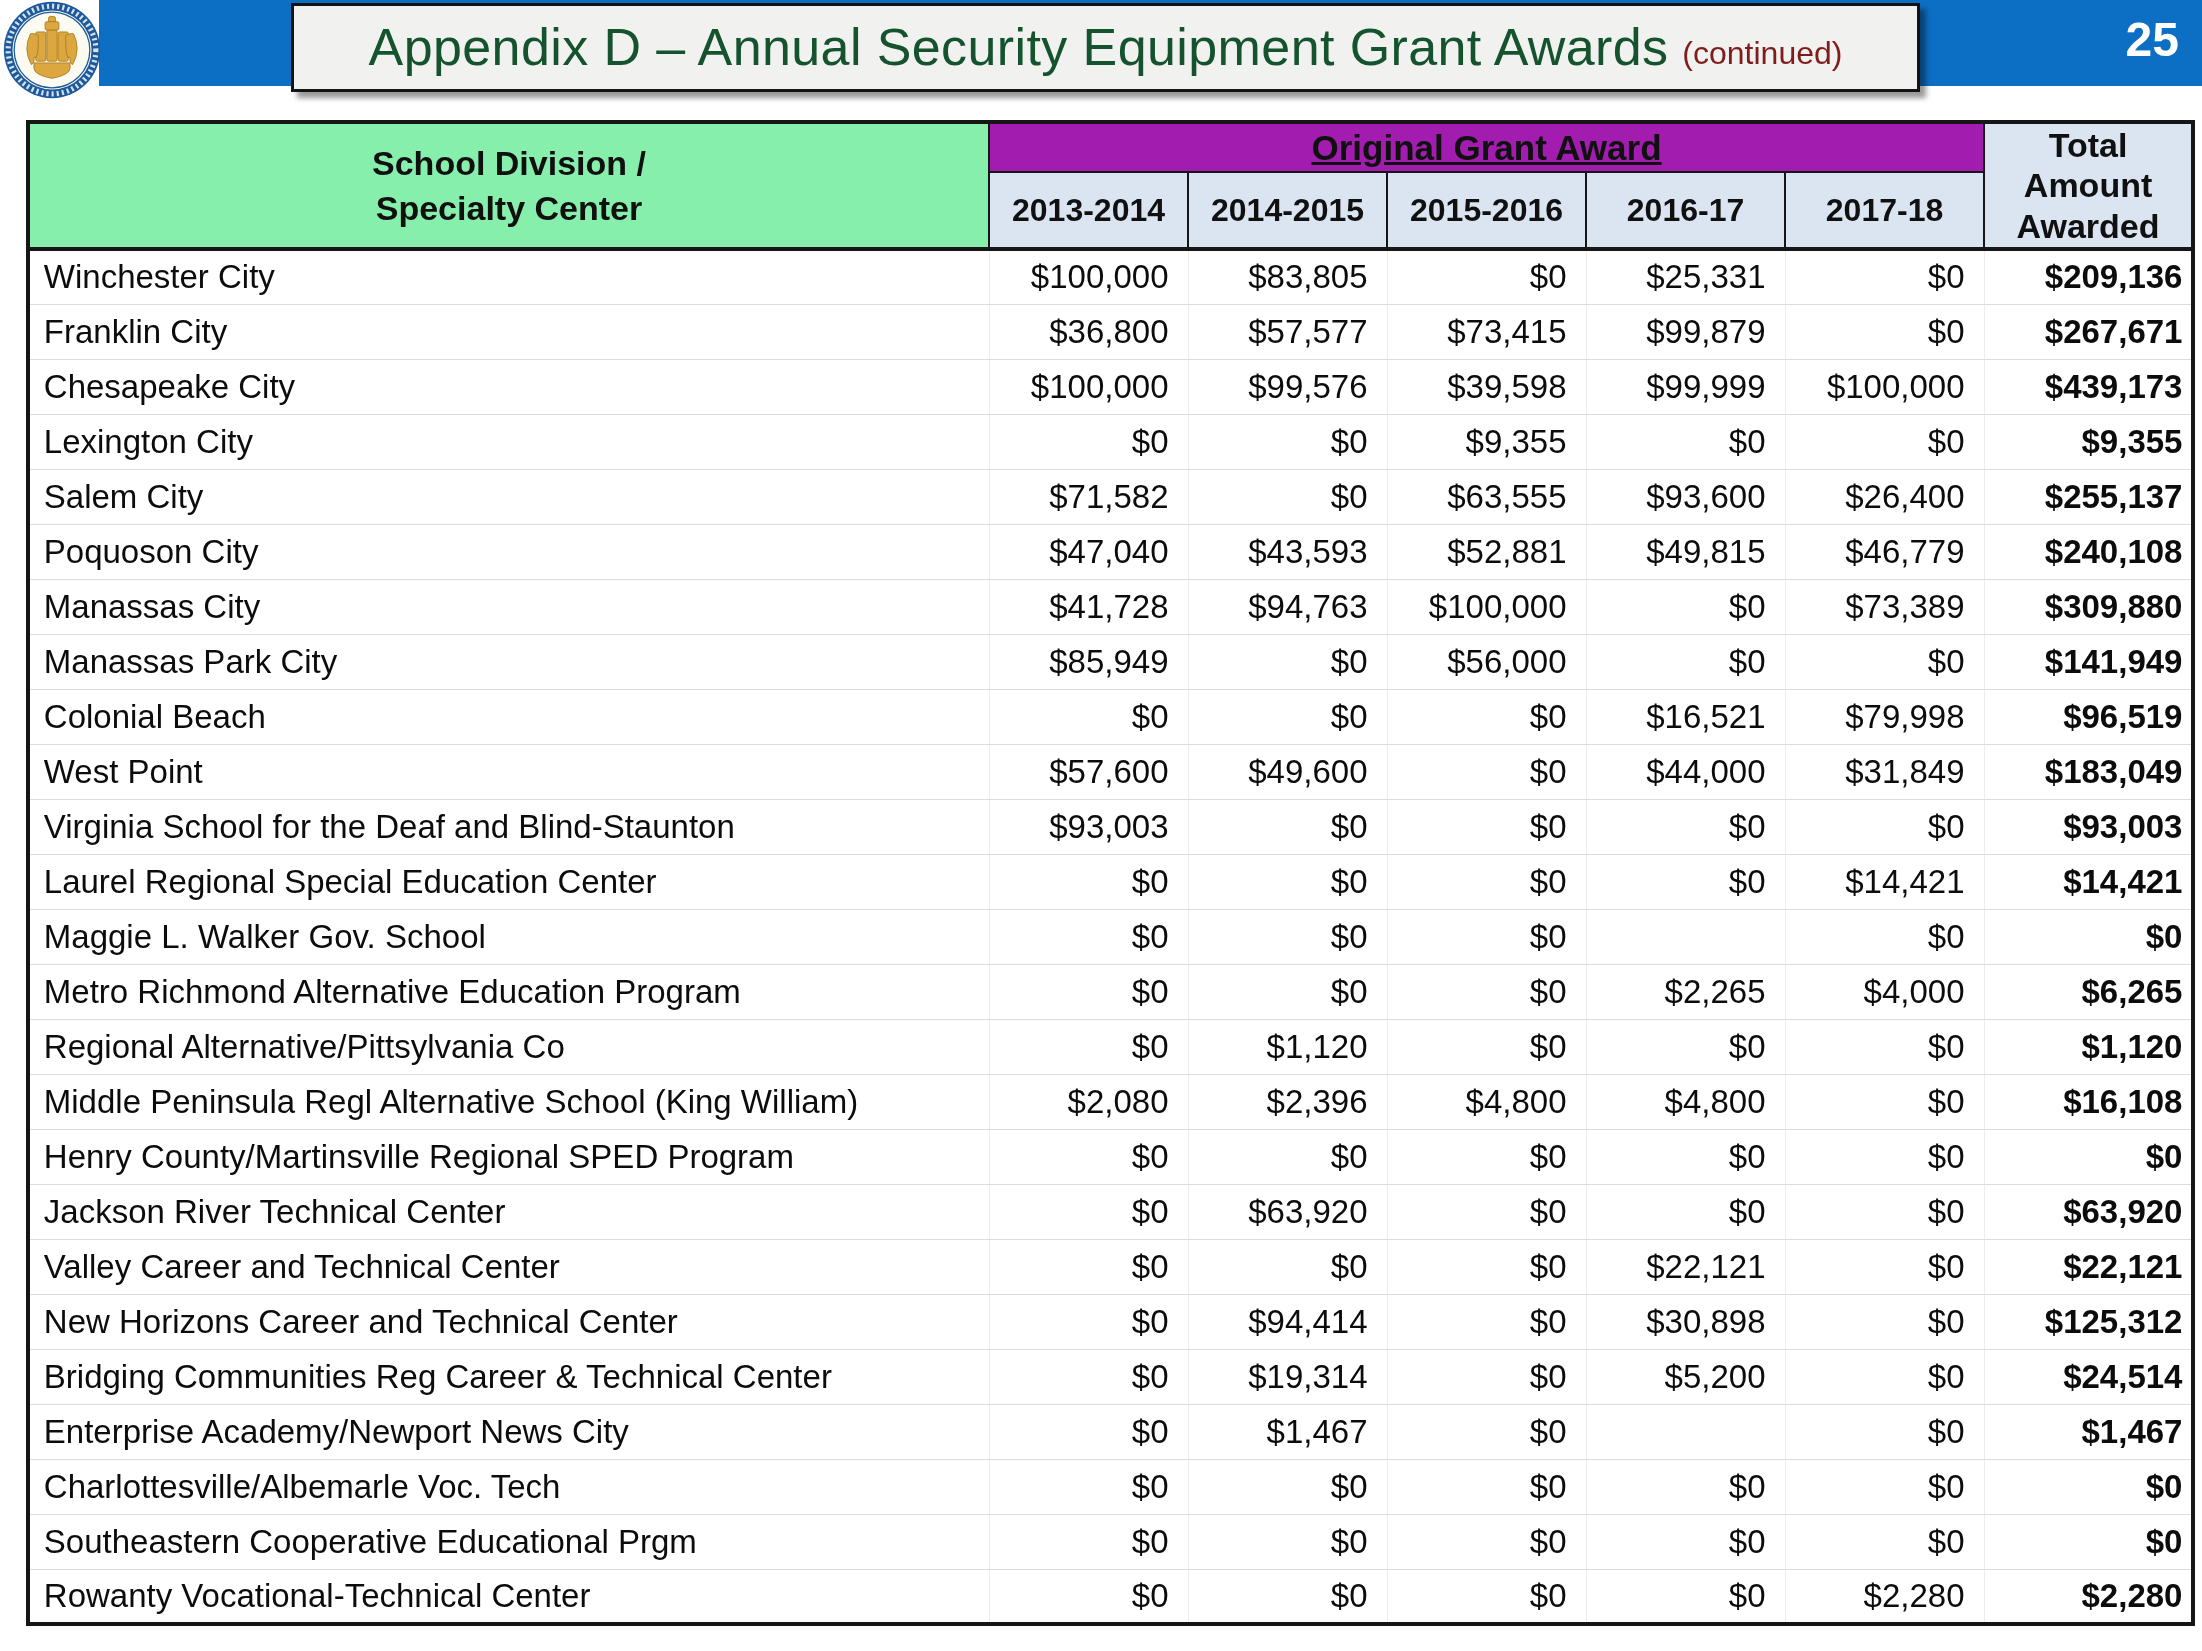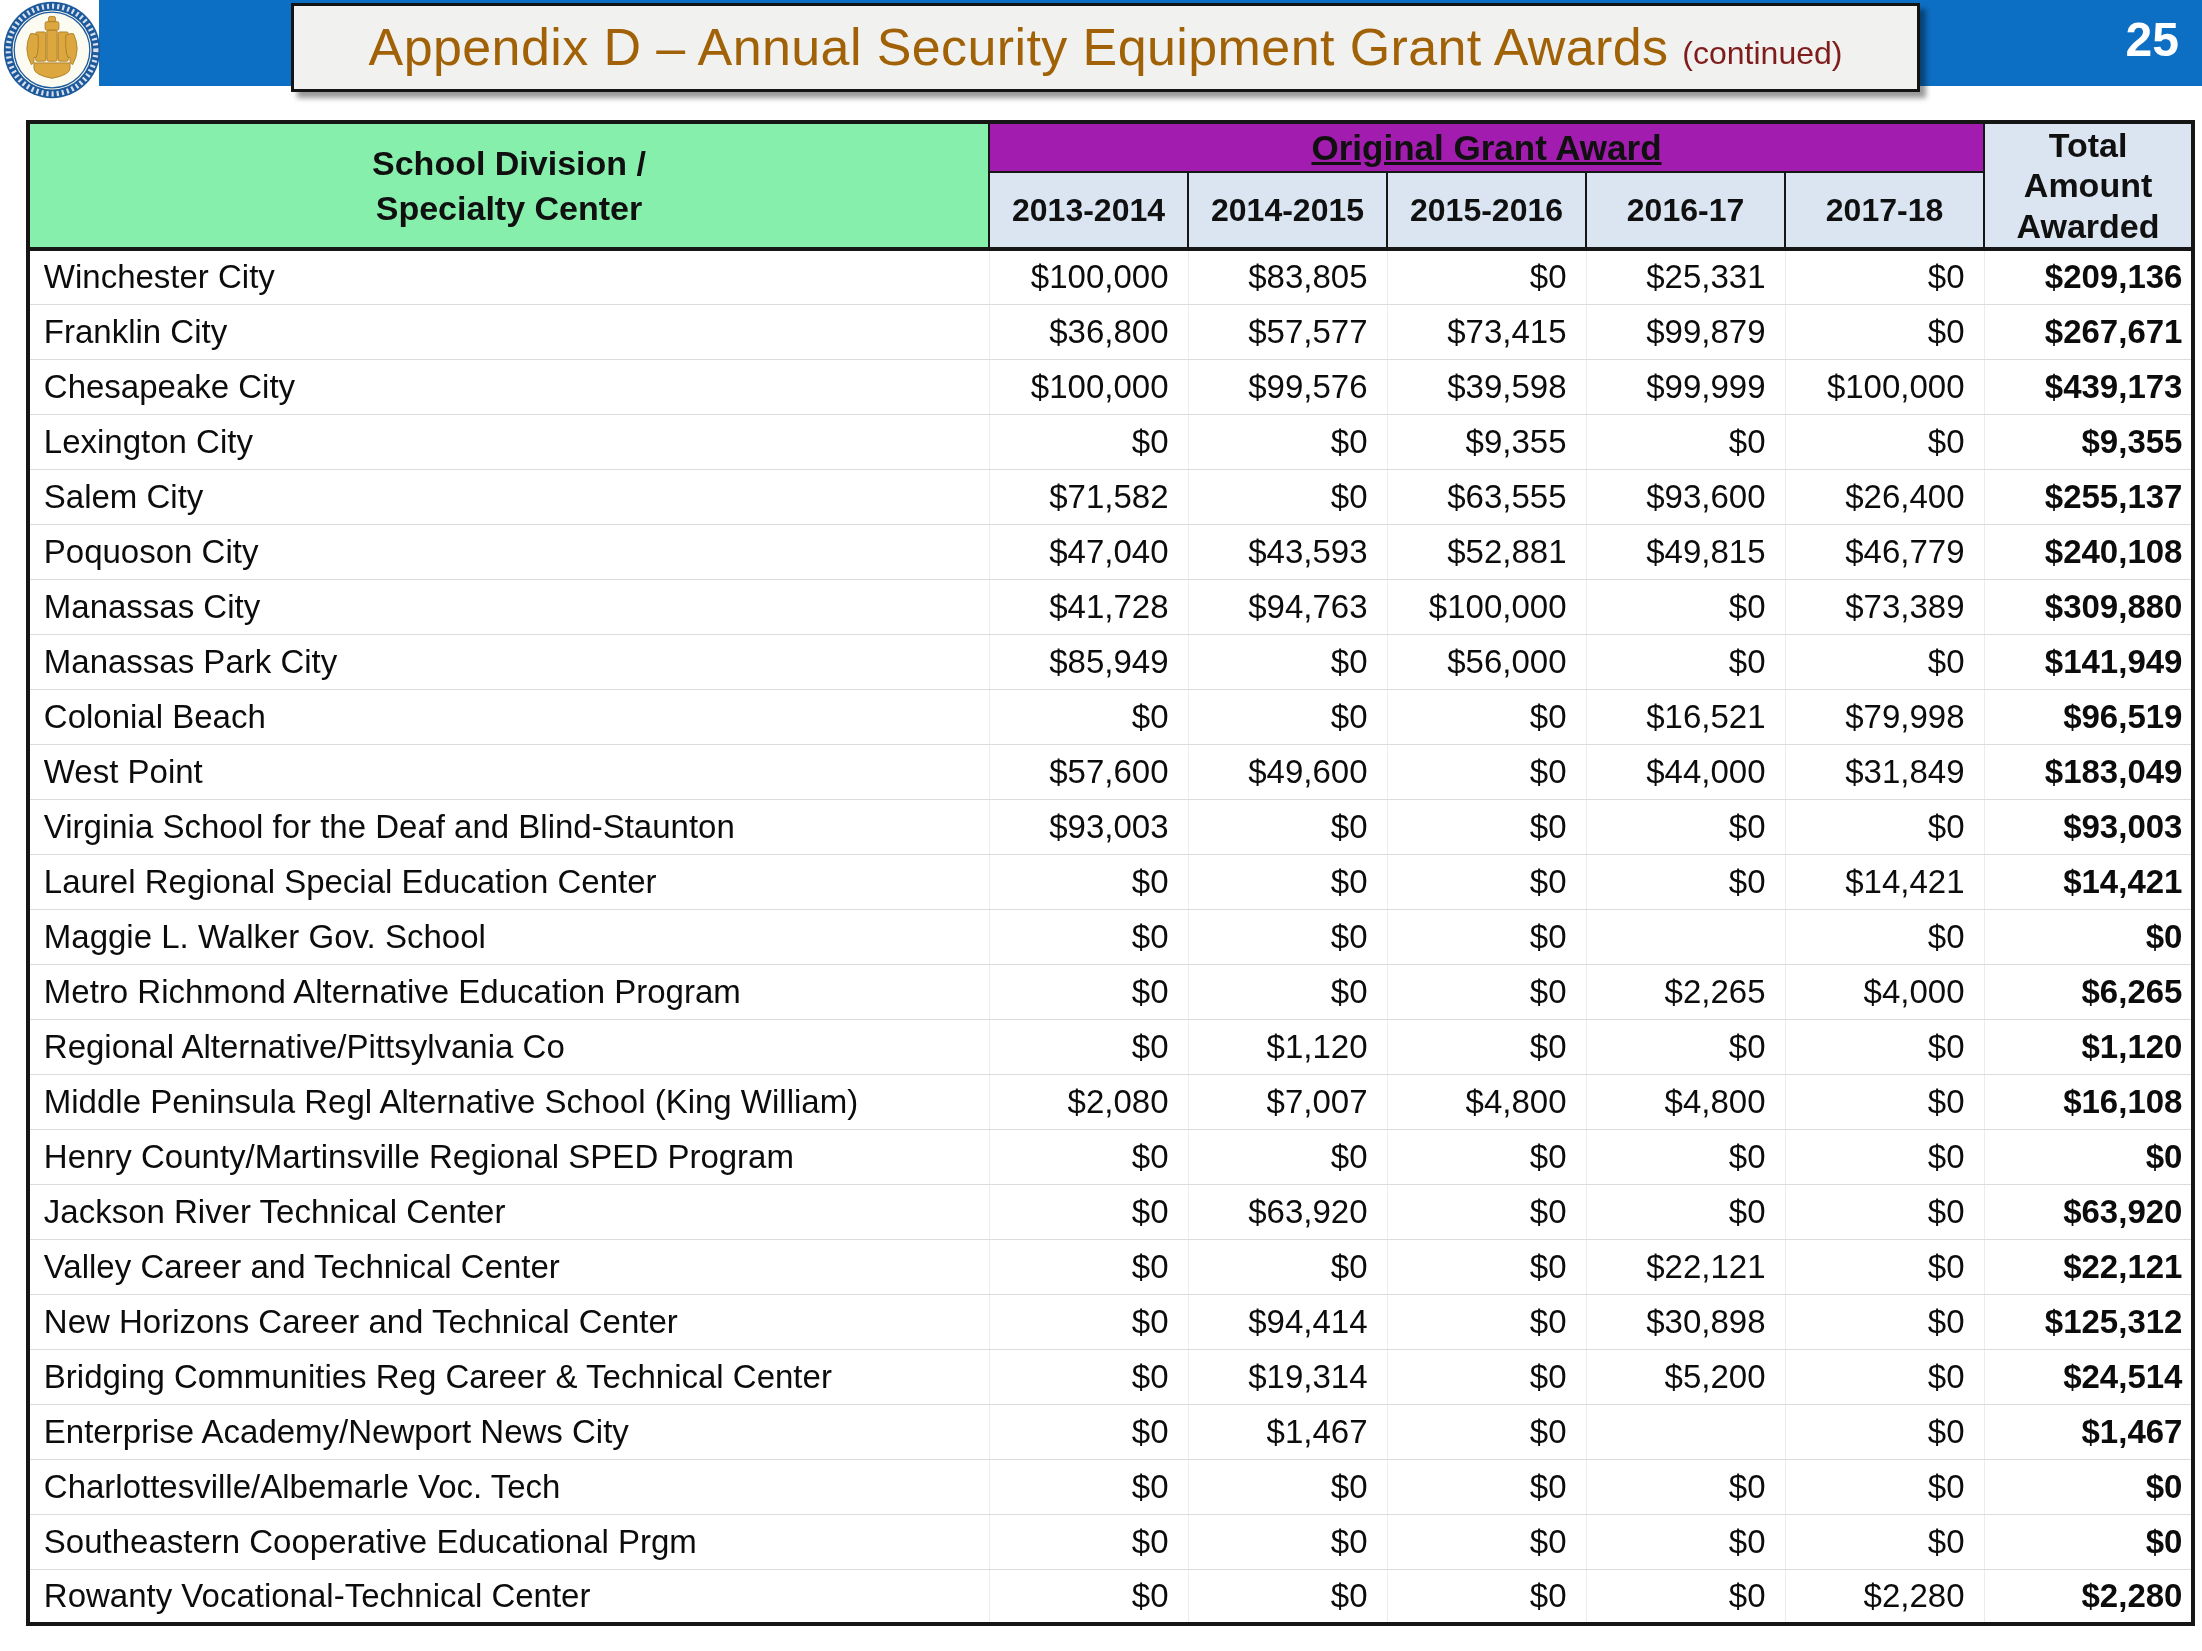--- a/index.html
+++ b/index.html
@@ -35,21 +35,21 @@
     width: 1629px; height: 89px;
     background: #f1f1f0;
     border: 3.4px solid #141414;
     box-shadow: 6px 6px 5.2px rgba(0,0,0,0.40);
     display: flex;
     align-items: center;
     justify-content: center;
     gap: 13.8px;
     white-space: nowrap;
   }
-  .title-main { font-size: 52px; color: #a16207; letter-spacing: 0.4px; }
+  .title-main { font-size: 52px; color: #14532d; letter-spacing: 0.4px; }
   .title-suffix { font-size: 32px; color: #7f1d1d; padding-top: 12px; }
 
   
   table.grant-table {
     position: absolute;
     left: 26px; top: 120px;
     width: 2164px;
     border-collapse: collapse;
     table-layout: fixed;
     background: #ffffff;
@@ -294,21 +294,21 @@
     <td class="cell-value">$0</td>
     <td class="cell-value">$1,120</td>
     <td class="cell-value">$0</td>
     <td class="cell-value">$0</td>
     <td class="cell-value">$0</td>
     <td class="cell-total">$1,120</td>
   </tr>
       <tr>
     <td class="cell-name">Middle Peninsula Regl Alternative School (King William)</td>
     <td class="cell-value">$2,080</td>
-    <td class="cell-value">$7,007</td>
+    <td class="cell-value">$2,396</td>
     <td class="cell-value">$4,800</td>
     <td class="cell-value">$4,800</td>
     <td class="cell-value">$0</td>
     <td class="cell-total">$16,108</td>
   </tr>
       <tr>
     <td class="cell-name">Henry County/Martinsville Regional SPED Program</td>
     <td class="cell-value">$0</td>
     <td class="cell-value">$0</td>
     <td class="cell-value">$0</td>

